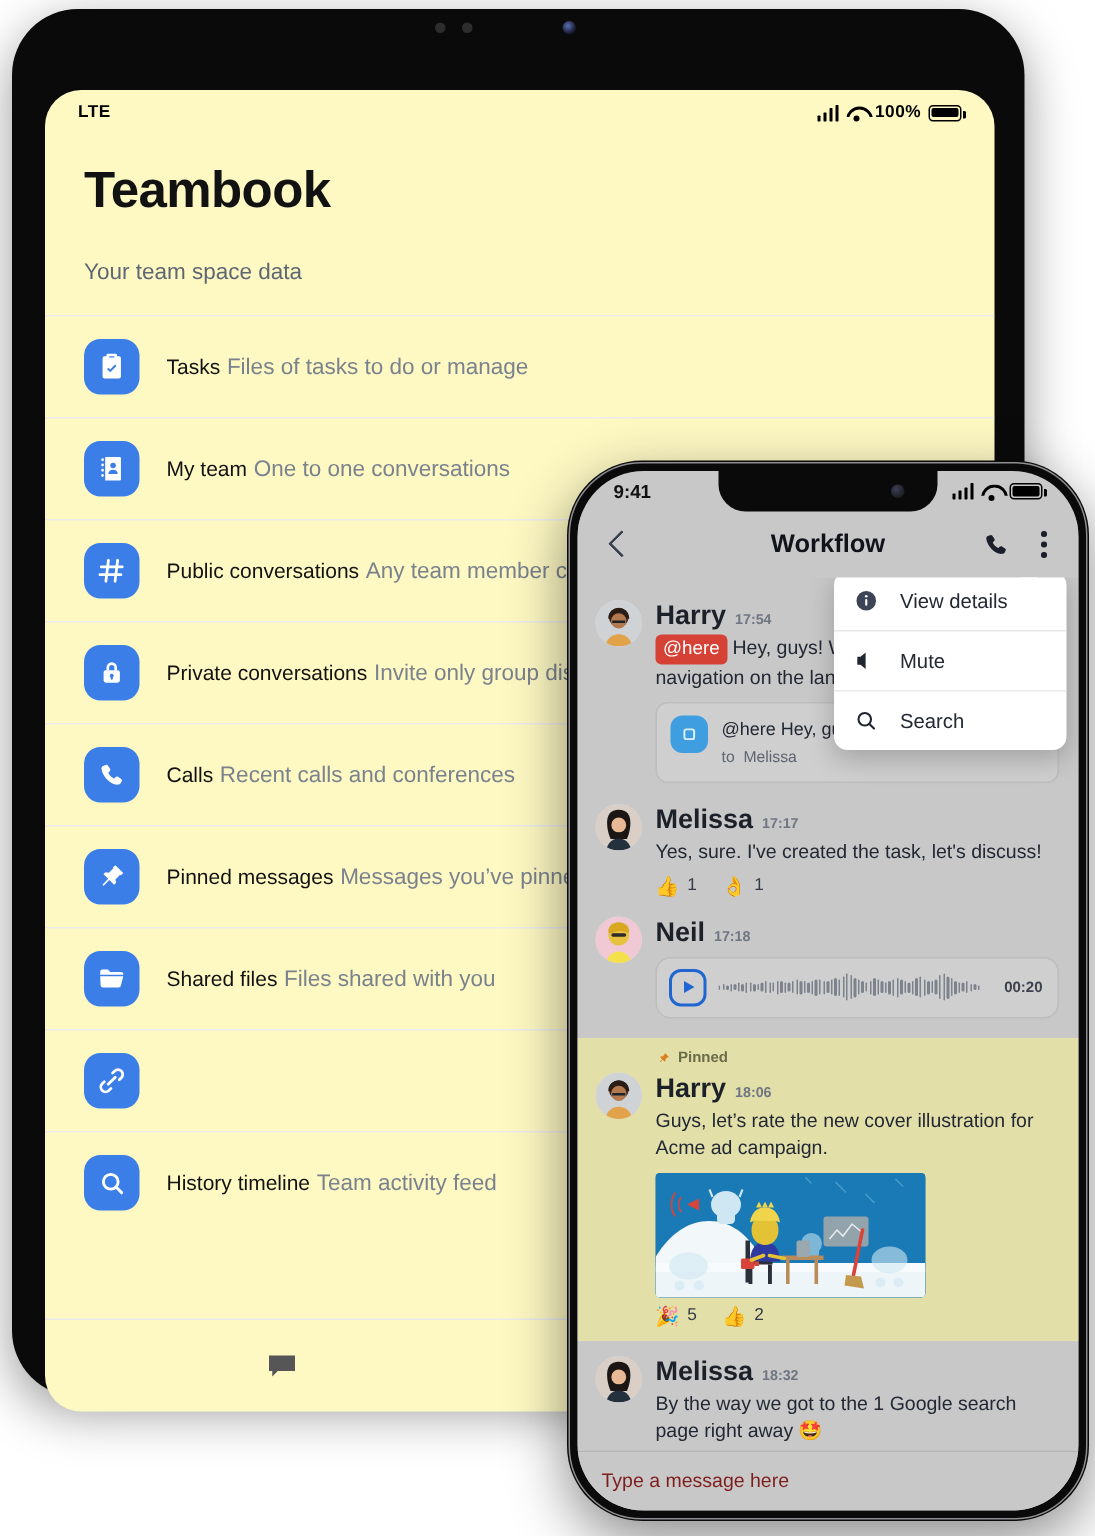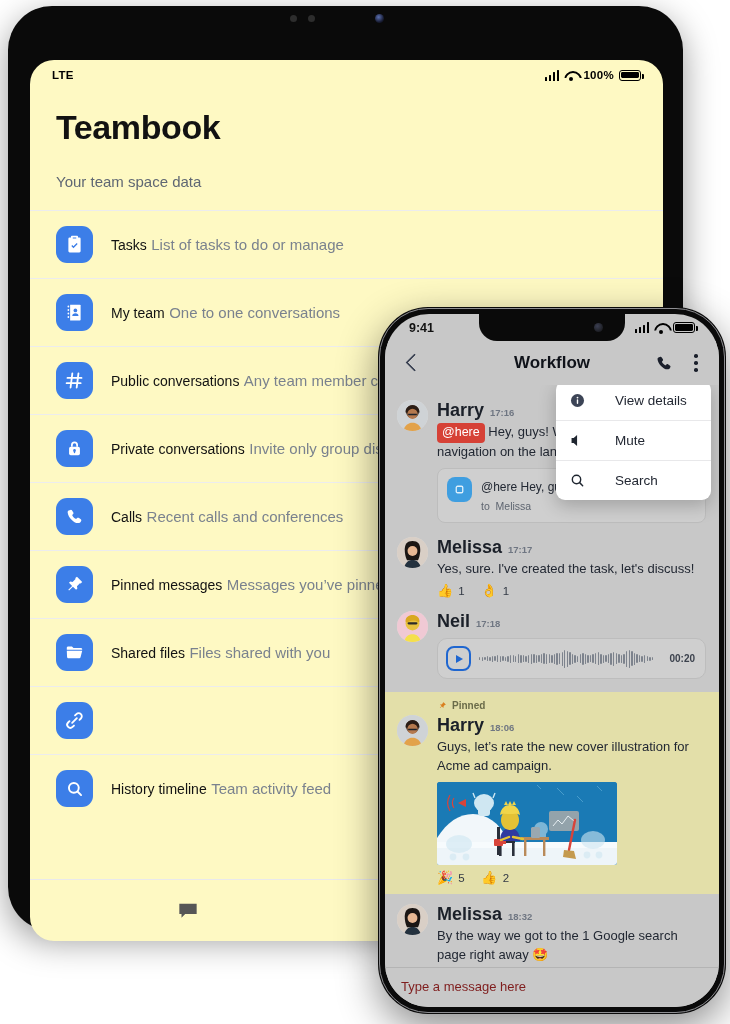--- a/index.html
+++ b/index.html
@@ -104,21 +104,21 @@
   .kebab i { width:3.6px; height:3.6px; border-radius:50%; background:#1a1f2b; }
 
   .p-body { flex:1; position:relative; overflow:hidden; background:#c8c8c8; padding:8px 0 0 0; }
 
   
   .menu { position:absolute; right:8px; top:-4px; width:155px; background:#fff;
           border-radius:9px; box-shadow:0 6px 18px rgba(0,0,0,.22); z-index:40;
           overflow:hidden; }
   .menu::before { content:""; position:absolute; right:18px; top:-7px; width:14px; height:14px;
           background:#fff; transform:rotate(45deg); }
-  .menu-item { position:relative; display:flex; align-items:center; gap:29px;
+  .menu-item { position:relative; display:flex; align-items:center; gap:14px;
           padding:11px 13px; font-size:13.5px; color:#232833; }
   .menu-item + .menu-item { border-top:1px solid #e8e8ea; }
 
   .msg { display:flex; gap:9px; padding:7px 13px 7px 12px; }
   .av { flex:0 0 auto; width:31px; height:31px; border-radius:50%; overflow:hidden;
         background:#ddd; }
   .mbody { flex:1; min-width:0; }
   .mhead { display:flex; align-items:baseline; gap:6px; }
   .mname { font-size:18px; font-weight:700; color:#1b2029; }
   .mtime { font-size:9.5px; color:#6f7682; font-weight:600; }
@@ -200,21 +200,21 @@
 
         <div class="t-row">
           <span class="ico">
             <svg width="21" height="21" viewBox="0 0 24 24" fill="#fff">
                 <path d="M9 2h6a1 1 0 0 1 1 1v1h1.5A1.5 1.5 0 0 1 19 5.5v14A1.5 1.5 0 0 1 17.5 21h-11A1.5 1.5 0 0 1 5 19.5v-14A1.5 1.5 0 0 1 6.5 4H8V3a1 1 0 0 1 1-1zm1 2v1h4V4h-4z"></path>
                 <path d="M10.8 16.2l-2.4-2.4 1.1-1.1 1.3 1.3 3.7-3.7 1.1 1.1-4.8 4.8z" fill="#3c7ee8"></path>
               </svg>
           </span>
           <span class="txt">
             <span class="nm">Tasks</span>
-            <span class="ds">List of tasks to do or manage</span>
+            <span class="ds">Files of tasks to do or manage</span>
           </span>
         </div>
 
         <div class="t-row">
           <span class="ico">
             <svg width="21" height="21" viewBox="0 0 24 24" fill="#fff">
                 <path d="M7 3h11a1 1 0 0 1 1 1v16a1 1 0 0 1-1 1H7V3z"></path>
                 <rect x="4" y="4" width="2" height="2.2" rx="1"></rect>
                 <rect x="4" y="8" width="2" height="2.2" rx="1"></rect>
                 <rect x="4" y="12" width="2" height="2.2" rx="1"></rect>
@@ -411,21 +411,21 @@
                 <circle cx="20" cy="15" r="8.4" fill="#3b2a21"></circle>
                 <path d="M11 15.5c0-5 4-8.6 9-8.6s9 3.6 9 8.6c0 1-.4 1-1.4.4-3-1.6-6-2.2-9.6-1-2.7.9-4.3 2.2-5.6 1.6-1-.4-1.4-.5-1.4-1z" fill="#2a1d16"></path>
                 <circle cx="20" cy="18" r="6.6" fill="#b5794e"></circle>
                 <path d="M14.4 17.6h11.2v2.2H14.4z" fill="#1d232b"></path>
                 <path d="M8.5 40c1-7.2 6-10.6 11.5-10.6S30.5 32.8 31.5 40H8.5z" fill="#e2a24a"></path>
               </svg>
           </span>
           <span class="mbody">
             <span class="mhead">
               <span class="mname">Harry</span>
-              <span class="mtime">17:16</span>
+              <span class="mtime">17:54</span>
             </span>
             <div class="mtext"><span class="mention">@here</span> <span>Hey, guys! We need to update navigation on the landing page</span></div>
             <div class="taskcard">
               <span class="tico">
                 <svg width="13" height="13" viewBox="0 0 24 24" fill="none" stroke="#dff0fb" stroke-width="2.4">
                     <rect x="6" y="6" width="12" height="12" rx="2.4"></rect>
                   </svg>
               </span>
               <span>
                 <span class="tt">@here Hey, guys! We need to</span>

